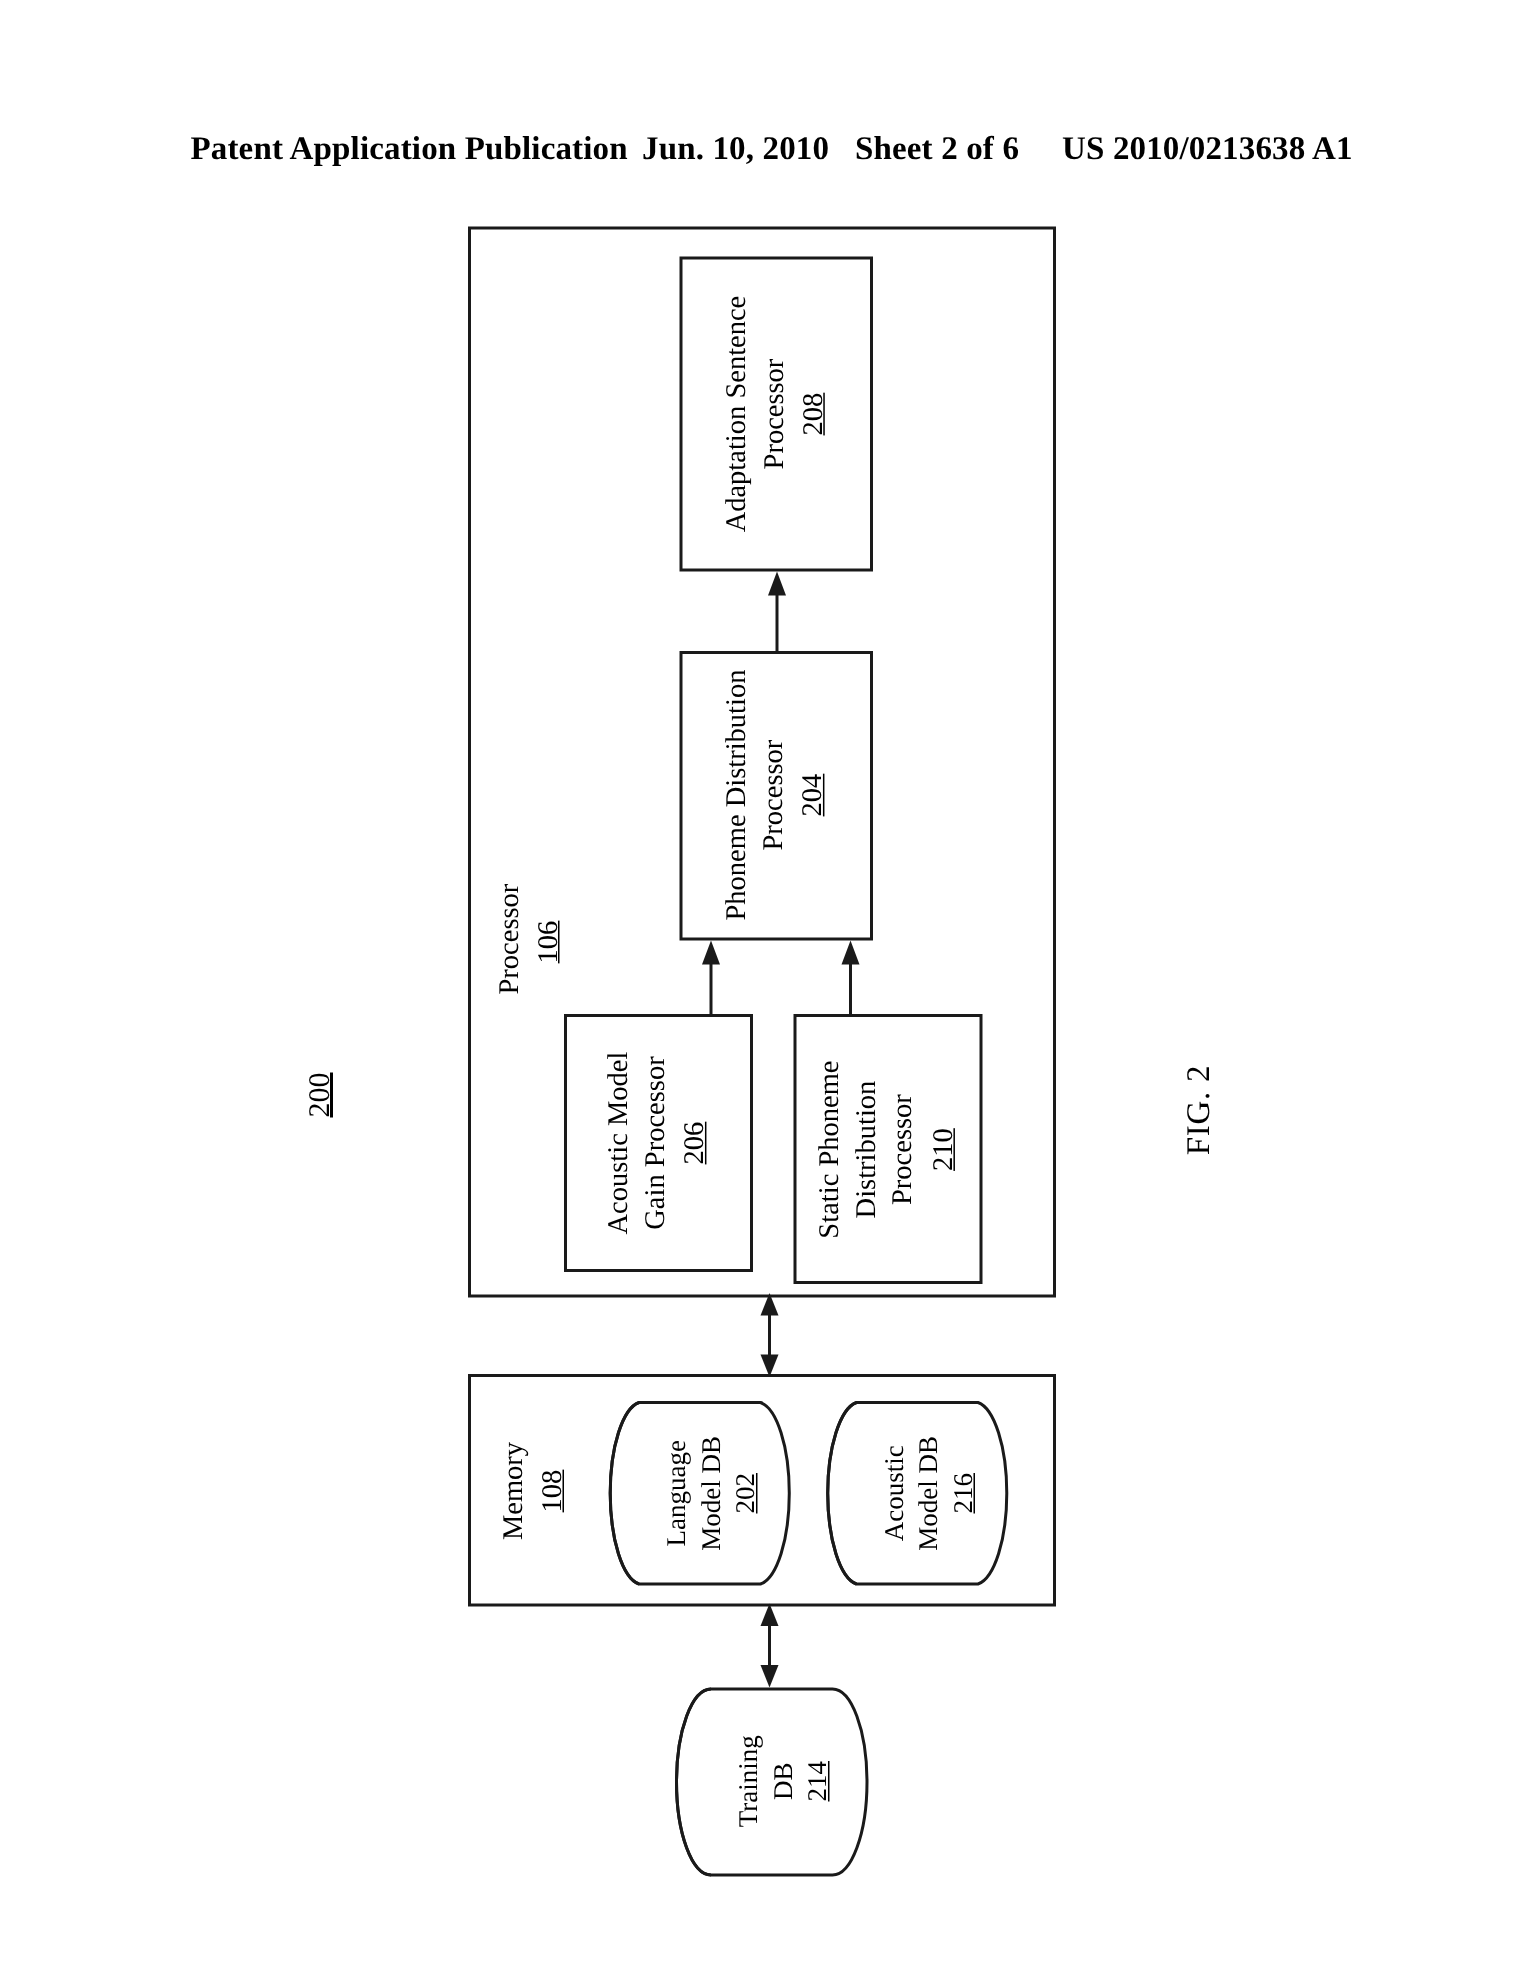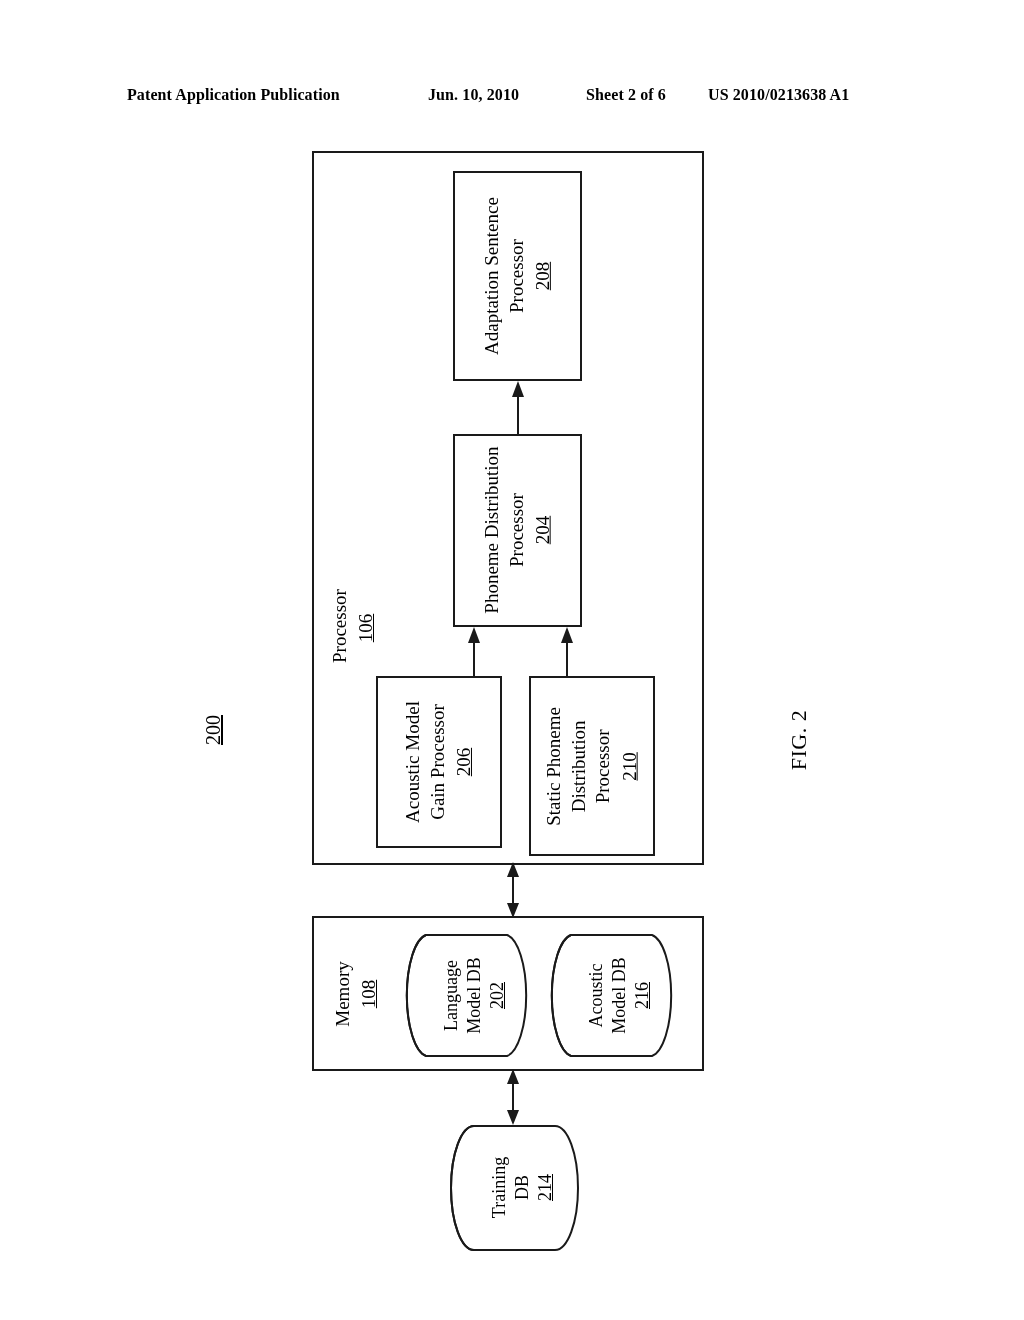--- a/index.html
+++ b/index.html
@@ -19,27 +19,27 @@
   
   #page-header {
     position: absolute;
     top: 86px;
     left: 0;
     width: 1016px;
     height: 30px;
     display: flex;
     align-items: baseline;
     font-weight: bold;
-    font-size: 16px;
+    font-size: 22px;
     letter-spacing: 0.1px;
     white-space: nowrap;
   }
   #page-header .hdr-pub    { position: absolute; left: 127px; }
   #page-header .hdr-date   { position: absolute; left: 428px; text-align: center; }
-  #page-header .hdr-sheet  { position: absolute; left: 570px; margin-left: 16px; }
+  #page-header .hdr-sheet  { position: absolute; left: 570px; }
   #page-header .hdr-patno  { position: absolute; left: 708px; }
 
   
   .rot {
     
     transform: rotate(-90deg);
     transform-origin: center center;
     white-space: nowrap;
     text-align: center;
     line-height: 1.28;

